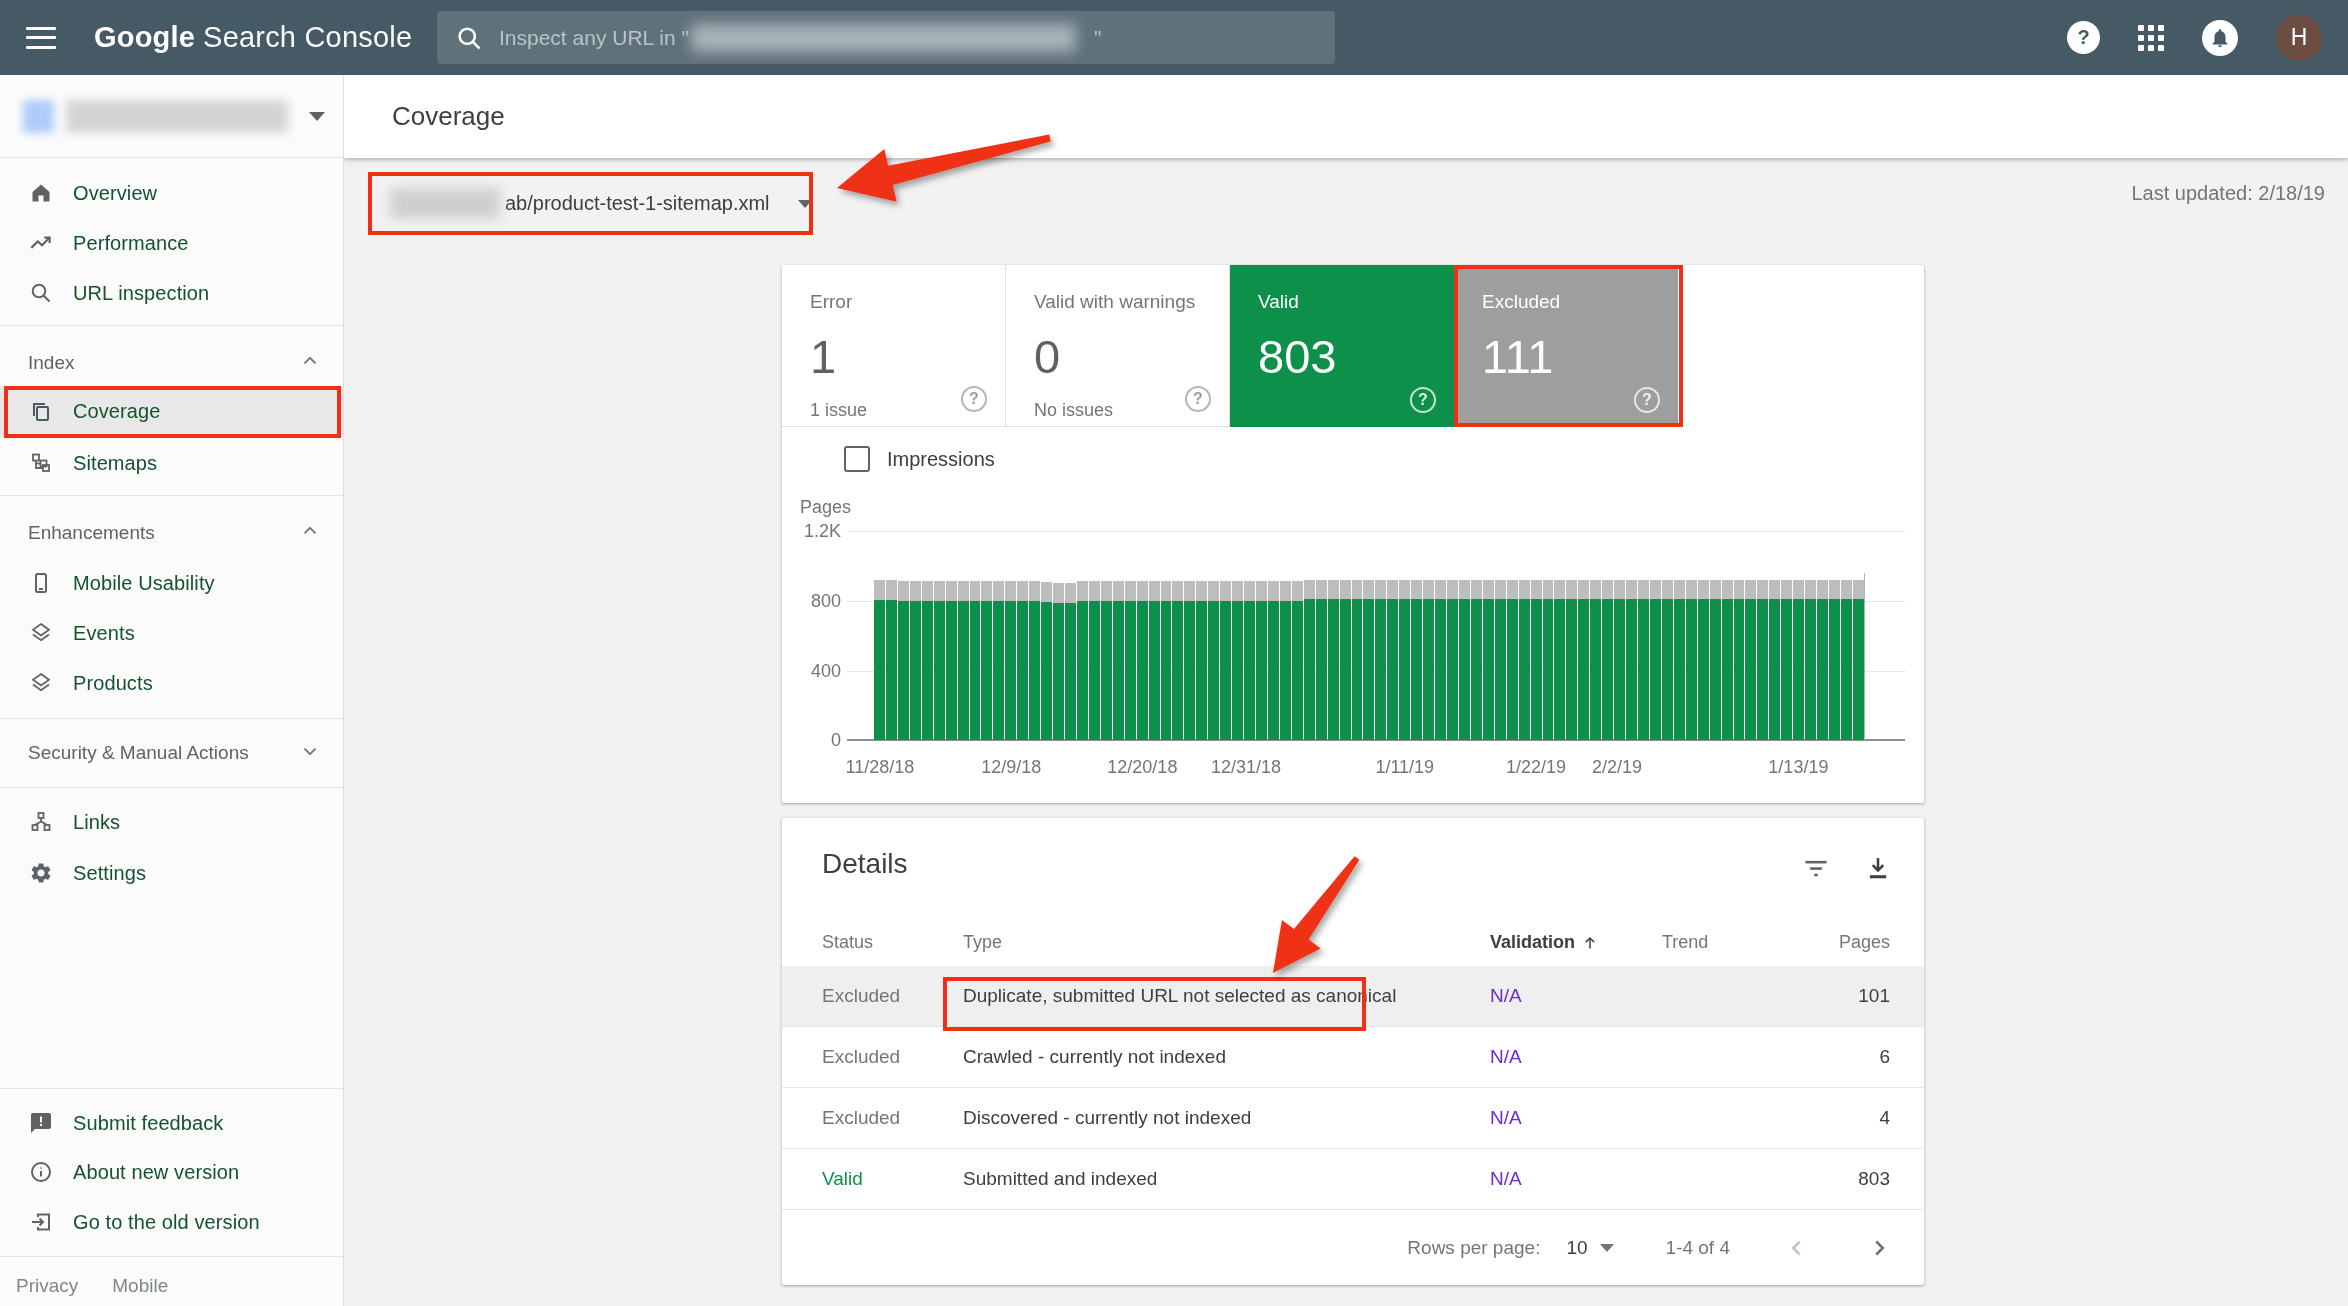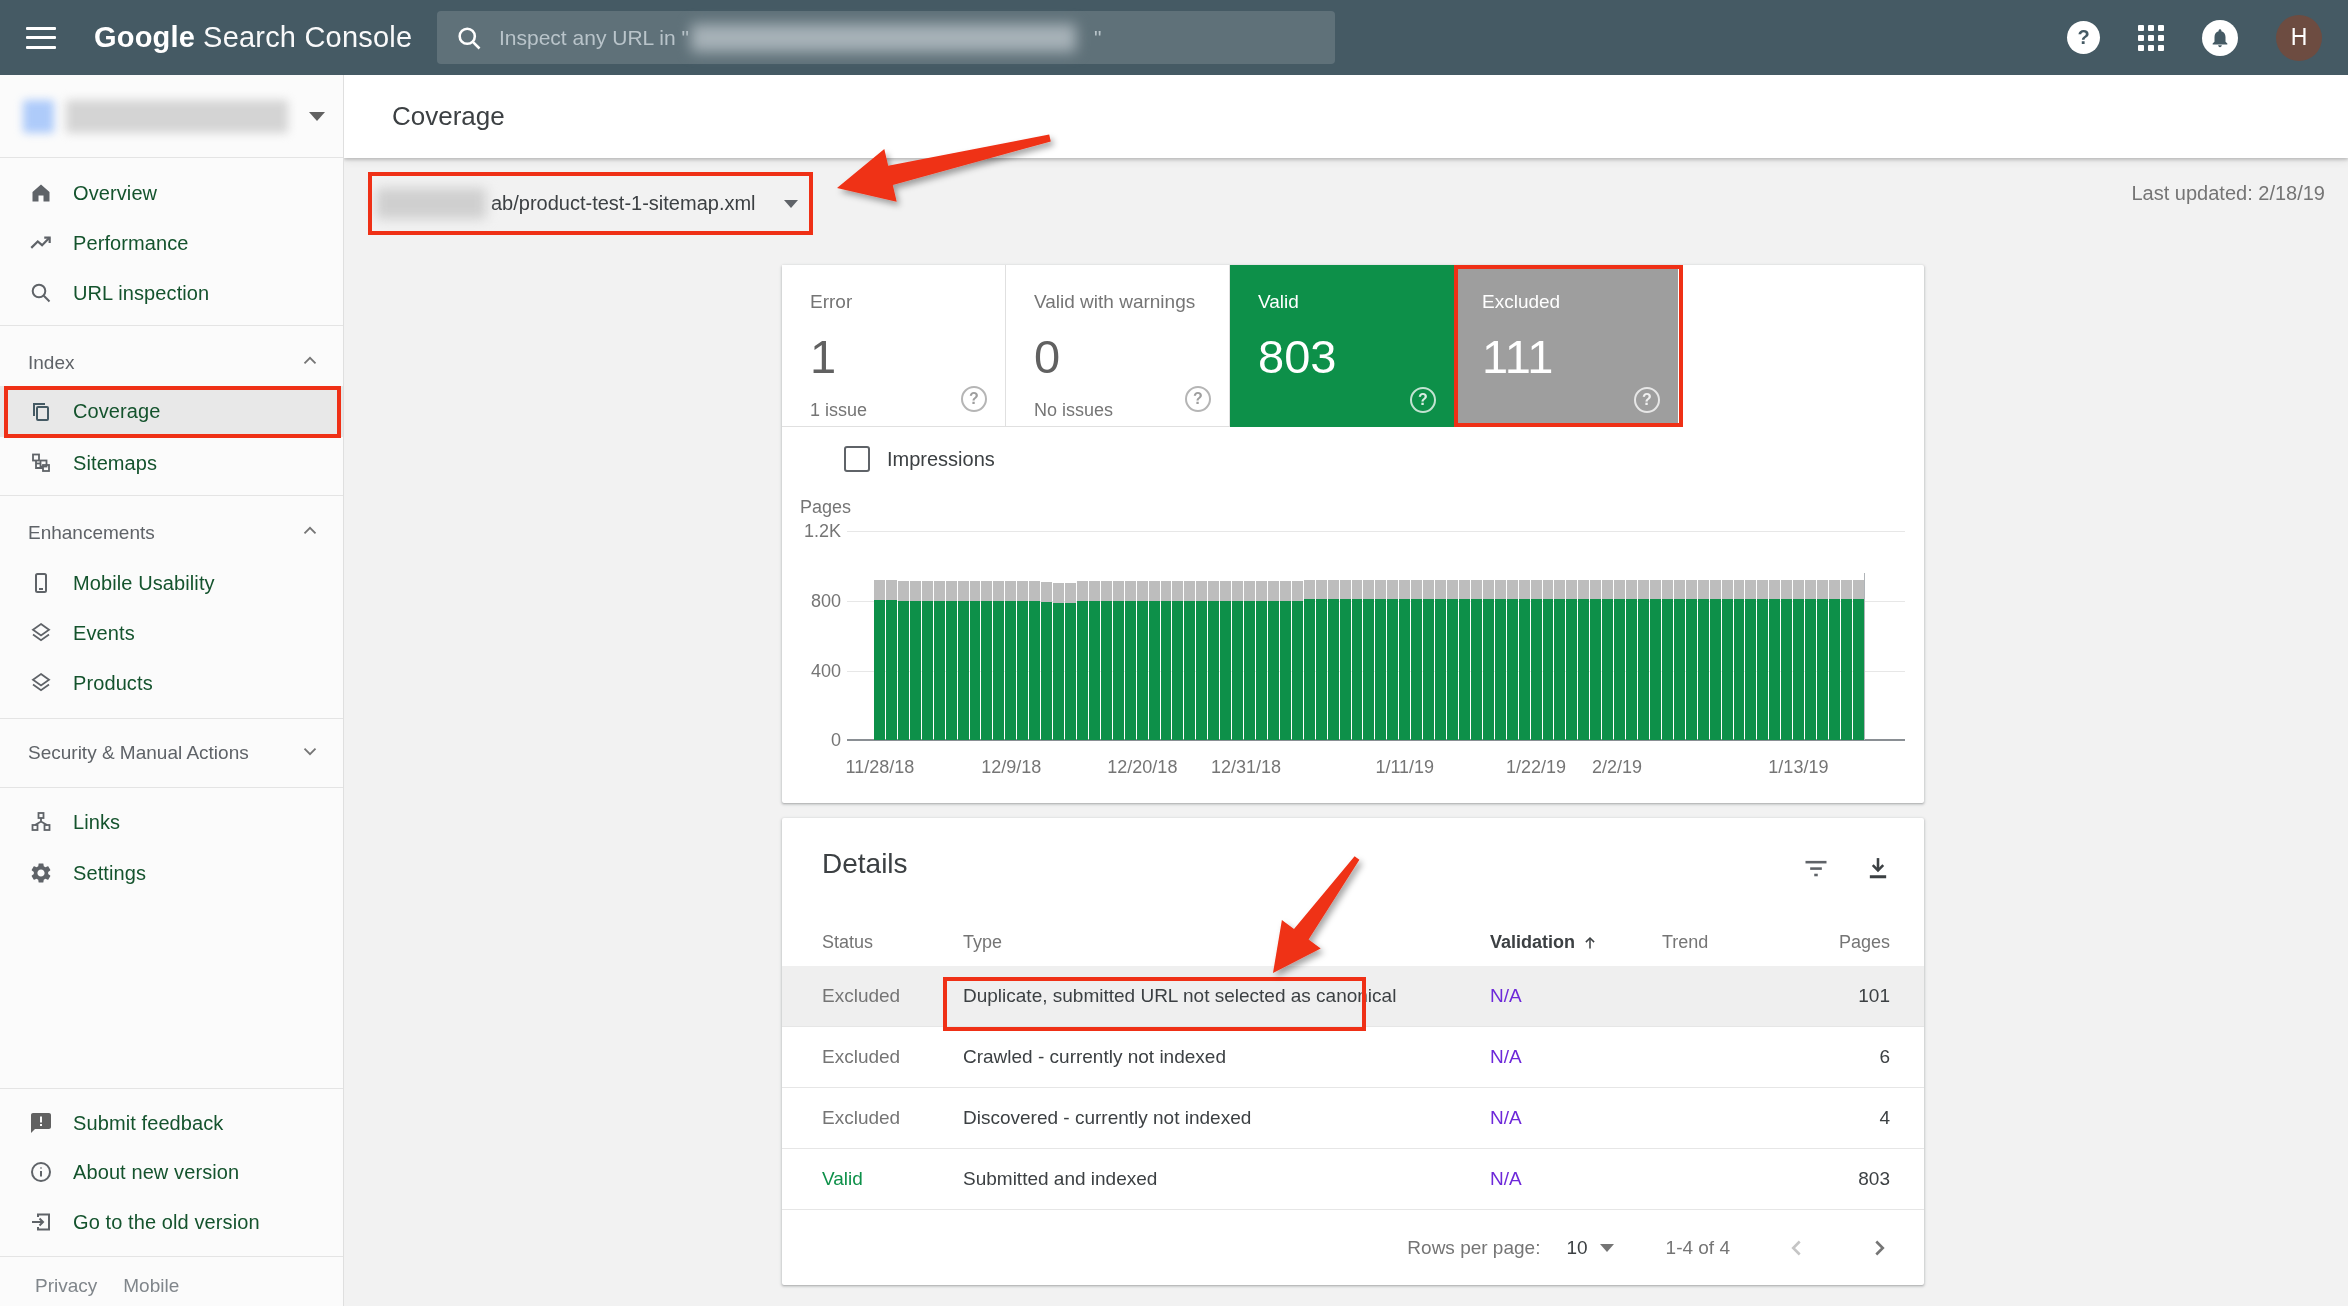--- a/index.html
+++ b/index.html
@@ -33,30 +33,30 @@
   .caret { width:0; height:0; border-left:8px solid transparent; border-right:8px solid transparent; border-top:9px solid #616161; }
   .prop-row .caret { margin-left:auto; }
   .nav-item { position:absolute; left:0; width:100%; height:50px; display:flex; align-items:center; padding-left:28px; cursor:pointer; color:#14532d; }
   .nav-item.sel { background:#e8e8e8; }
   .nav-item .ni-icon { width:26px; height:26px; color:#5f6368; flex:0 0 auto; display:flex; align-items:center; justify-content:center; }
   .nav-item.sel .ni-icon { color:#455a64; }
   .nav-item .ni-label { margin-left:19px; font-size:20px; font-weight:500; letter-spacing:.1px; }
   .sec-head { position:absolute; left:0; width:100%; height:40px; display:flex; align-items:center; padding:0 22px 0 28px; color:#5f6368; font-size:19px; cursor:pointer; }
   .sec-head .chev { margin-left:auto; }
   .divider { position:absolute; left:0; width:100%; height:1px; background:#e4e4e4; }
-  .side-footer { position:absolute; left:35px; display:flex; gap:26px; color:#80868b; font-size:19px; }
+  .side-footer { position:absolute; left:16px; display:flex; gap:34px; color:#80868b; font-size:19px; }
   .side-footer span { cursor:pointer; }
 
   
   .main-header { position:absolute; left:344px; top:75px; width:2004px; height:83px; background:#fff; box-shadow:0 2px 3px rgba(0,0,0,.18), 0 4px 8px rgba(0,0,0,.06); z-index:5; display:flex; align-items:center; }
   .page-title { margin-left:48px; font-size:26px; color:#3c4043; }
 
   
   .content { position:absolute; left:344px; top:158px; width:2004px; height:1148px; background:#f2f2f2; }
-  .sitemap-sel { position:absolute; left:24px; top:14px; width:445px; height:63px; display:flex; align-items:center; padding-left:8px; cursor:pointer; }
+  .sitemap-sel { position:absolute; left:24px; top:14px; width:445px; height:63px; display:flex; align-items:center; padding-left:22px; cursor:pointer; }
   .sitemap-blur { width:110px; height:31px; background:#cfcfcf; filter:blur(6px); border-radius:3px; }
   .sitemap-text { margin-left:5px; font-size:20px; color:#3c4043; white-space:nowrap; }
   .sitemap-sel .caret { margin-left:28px; border-left-width:7px; border-right-width:7px; border-top-width:8px; border-top-color:#5f6368; }
   .last-updated { position:absolute; right:23px; top:24px; font-size:20px; color:#757575; }
 
   .card { position:absolute; background:#fff; border-radius:2px; box-shadow:0 1px 2px rgba(60,64,67,.3), 0 1px 3px 1px rgba(60,64,67,.12); }
   .chart-card { left:438px; top:107px; width:1142px; height:538px; }
   .details-card { left:438px; top:660px; width:1142px; height:467px; }
 
   

